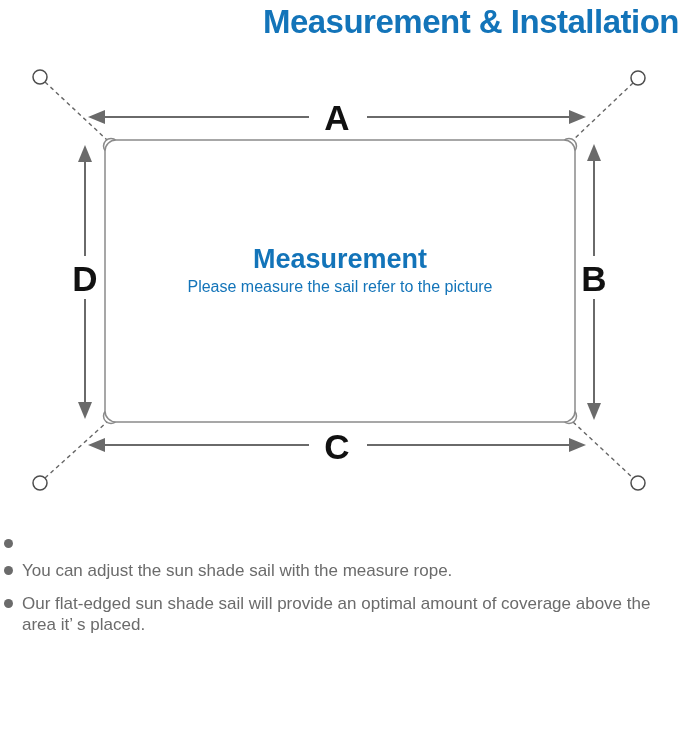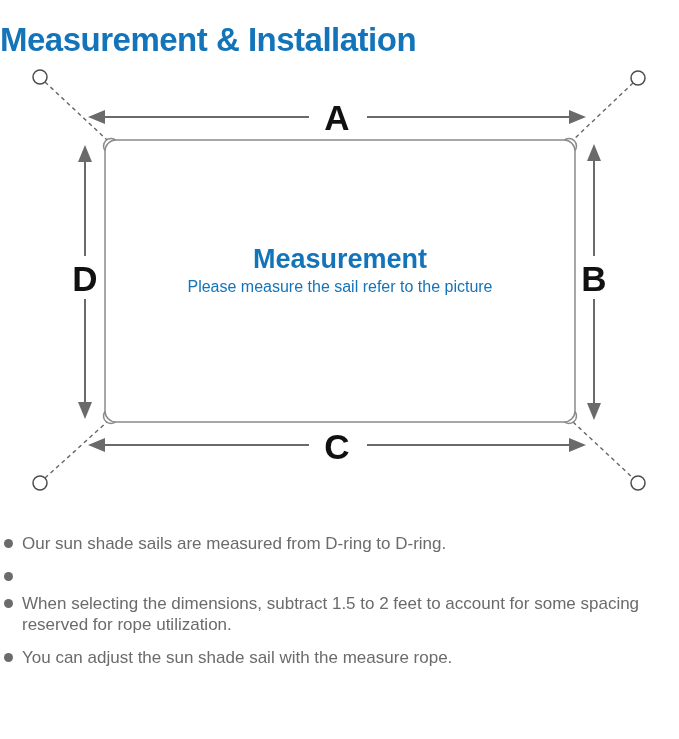--- a/index.html
+++ b/index.html
@@ -12,27 +12,26 @@
     height: 739px;
     position: relative;
     overflow: hidden;
     font-family: "Liberation Sans", sans-serif;
   }
   .page-title {
     position: absolute;
     top: 0;
     left: 0;
     width: 679px;
-    text-align: left;
+    text-align: right;
     font-size: 33px;
     font-weight: 700;
     letter-spacing: -0.5px;
     color: #1374b9;
     line-height: 44px;
-    margin-top: 18px;
   }
   svg.diagram {
     position: absolute;
     top: 0;
     left: 0;
   }
   svg .sail-line { stroke: #8a8a8a; stroke-width: 1.5; fill: #ffffff; }
   svg .ring { stroke: #4d4d4d; stroke-width: 1.5; fill: #ffffff; }
   svg .dash { stroke: #666666; stroke-width: 1.4; stroke-dasharray: 4 3.5; fill: none; }
   svg .arrow-line { stroke: #6a6a6a; stroke-width: 2; }
@@ -140,26 +139,22 @@
   </g>
   <text class="dim-label" x="594" y="291">B</text>
 
   <text class="center-heading" x="340" y="268">Measurement</text>
   <text class="center-sub" x="340" y="292">Please measure the sail refer to the picture</text>
 </svg>
 
 <div class="notes">
   <div class="note-item">
     <span class="note-dot"></span>
-    <div class="note-text">Our sun shade sails are measured from D-ring to D-ring.</div>
-  </div>
-  <div class="note-item">
-    <span class="note-dot"></span>
-  </div>
-  <div class="note-item">
-    <span class="note-dot"></span>
-    <div class="note-text">When selecting the dimensions, subtract 1.5 to 2 feet to account for some spacing reserved for rope utilization.</div>
   </div>
   <div class="note-item">
     <span class="note-dot"></span>
     <div class="note-text">You can adjust the sun shade sail with the measure rope.</div>
   </div>
+  <div class="note-item">
+    <span class="note-dot"></span>
+    <div class="note-text">Our flat-edged sun shade sail will provide an optimal amount of coverage above the area it’ s placed.</div>
+  </div>
 </div>
 
 </body></html>

